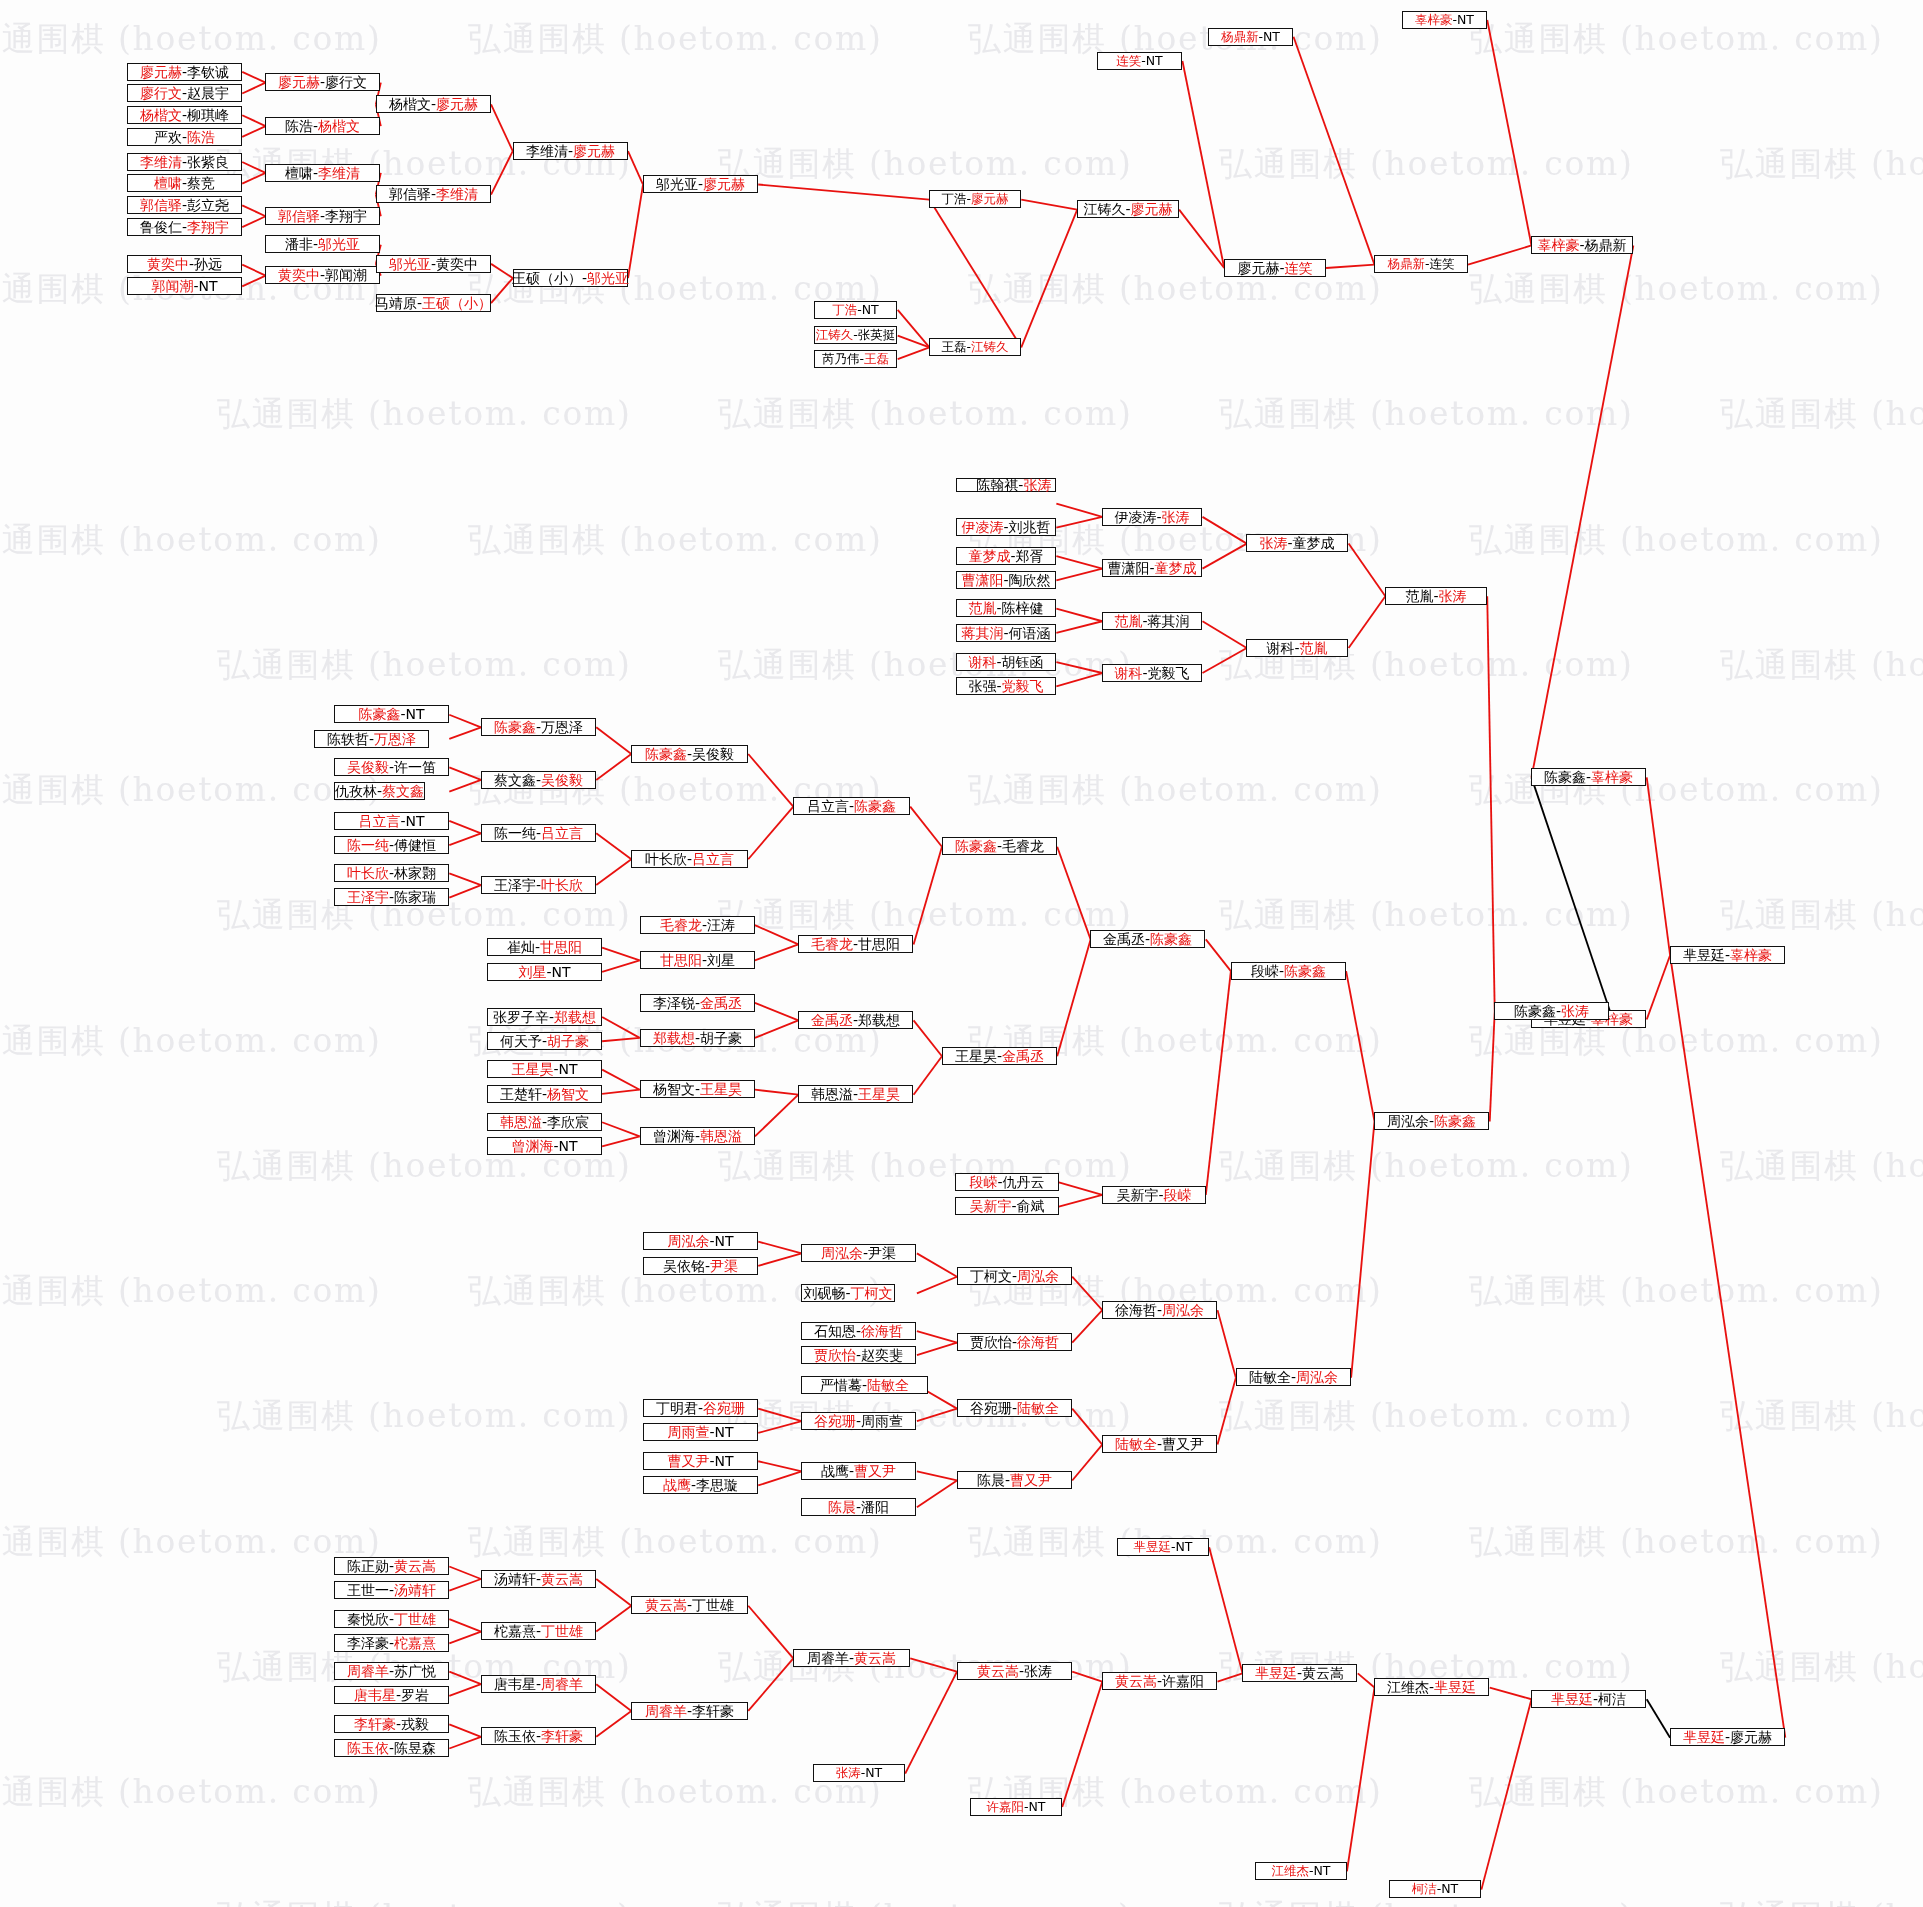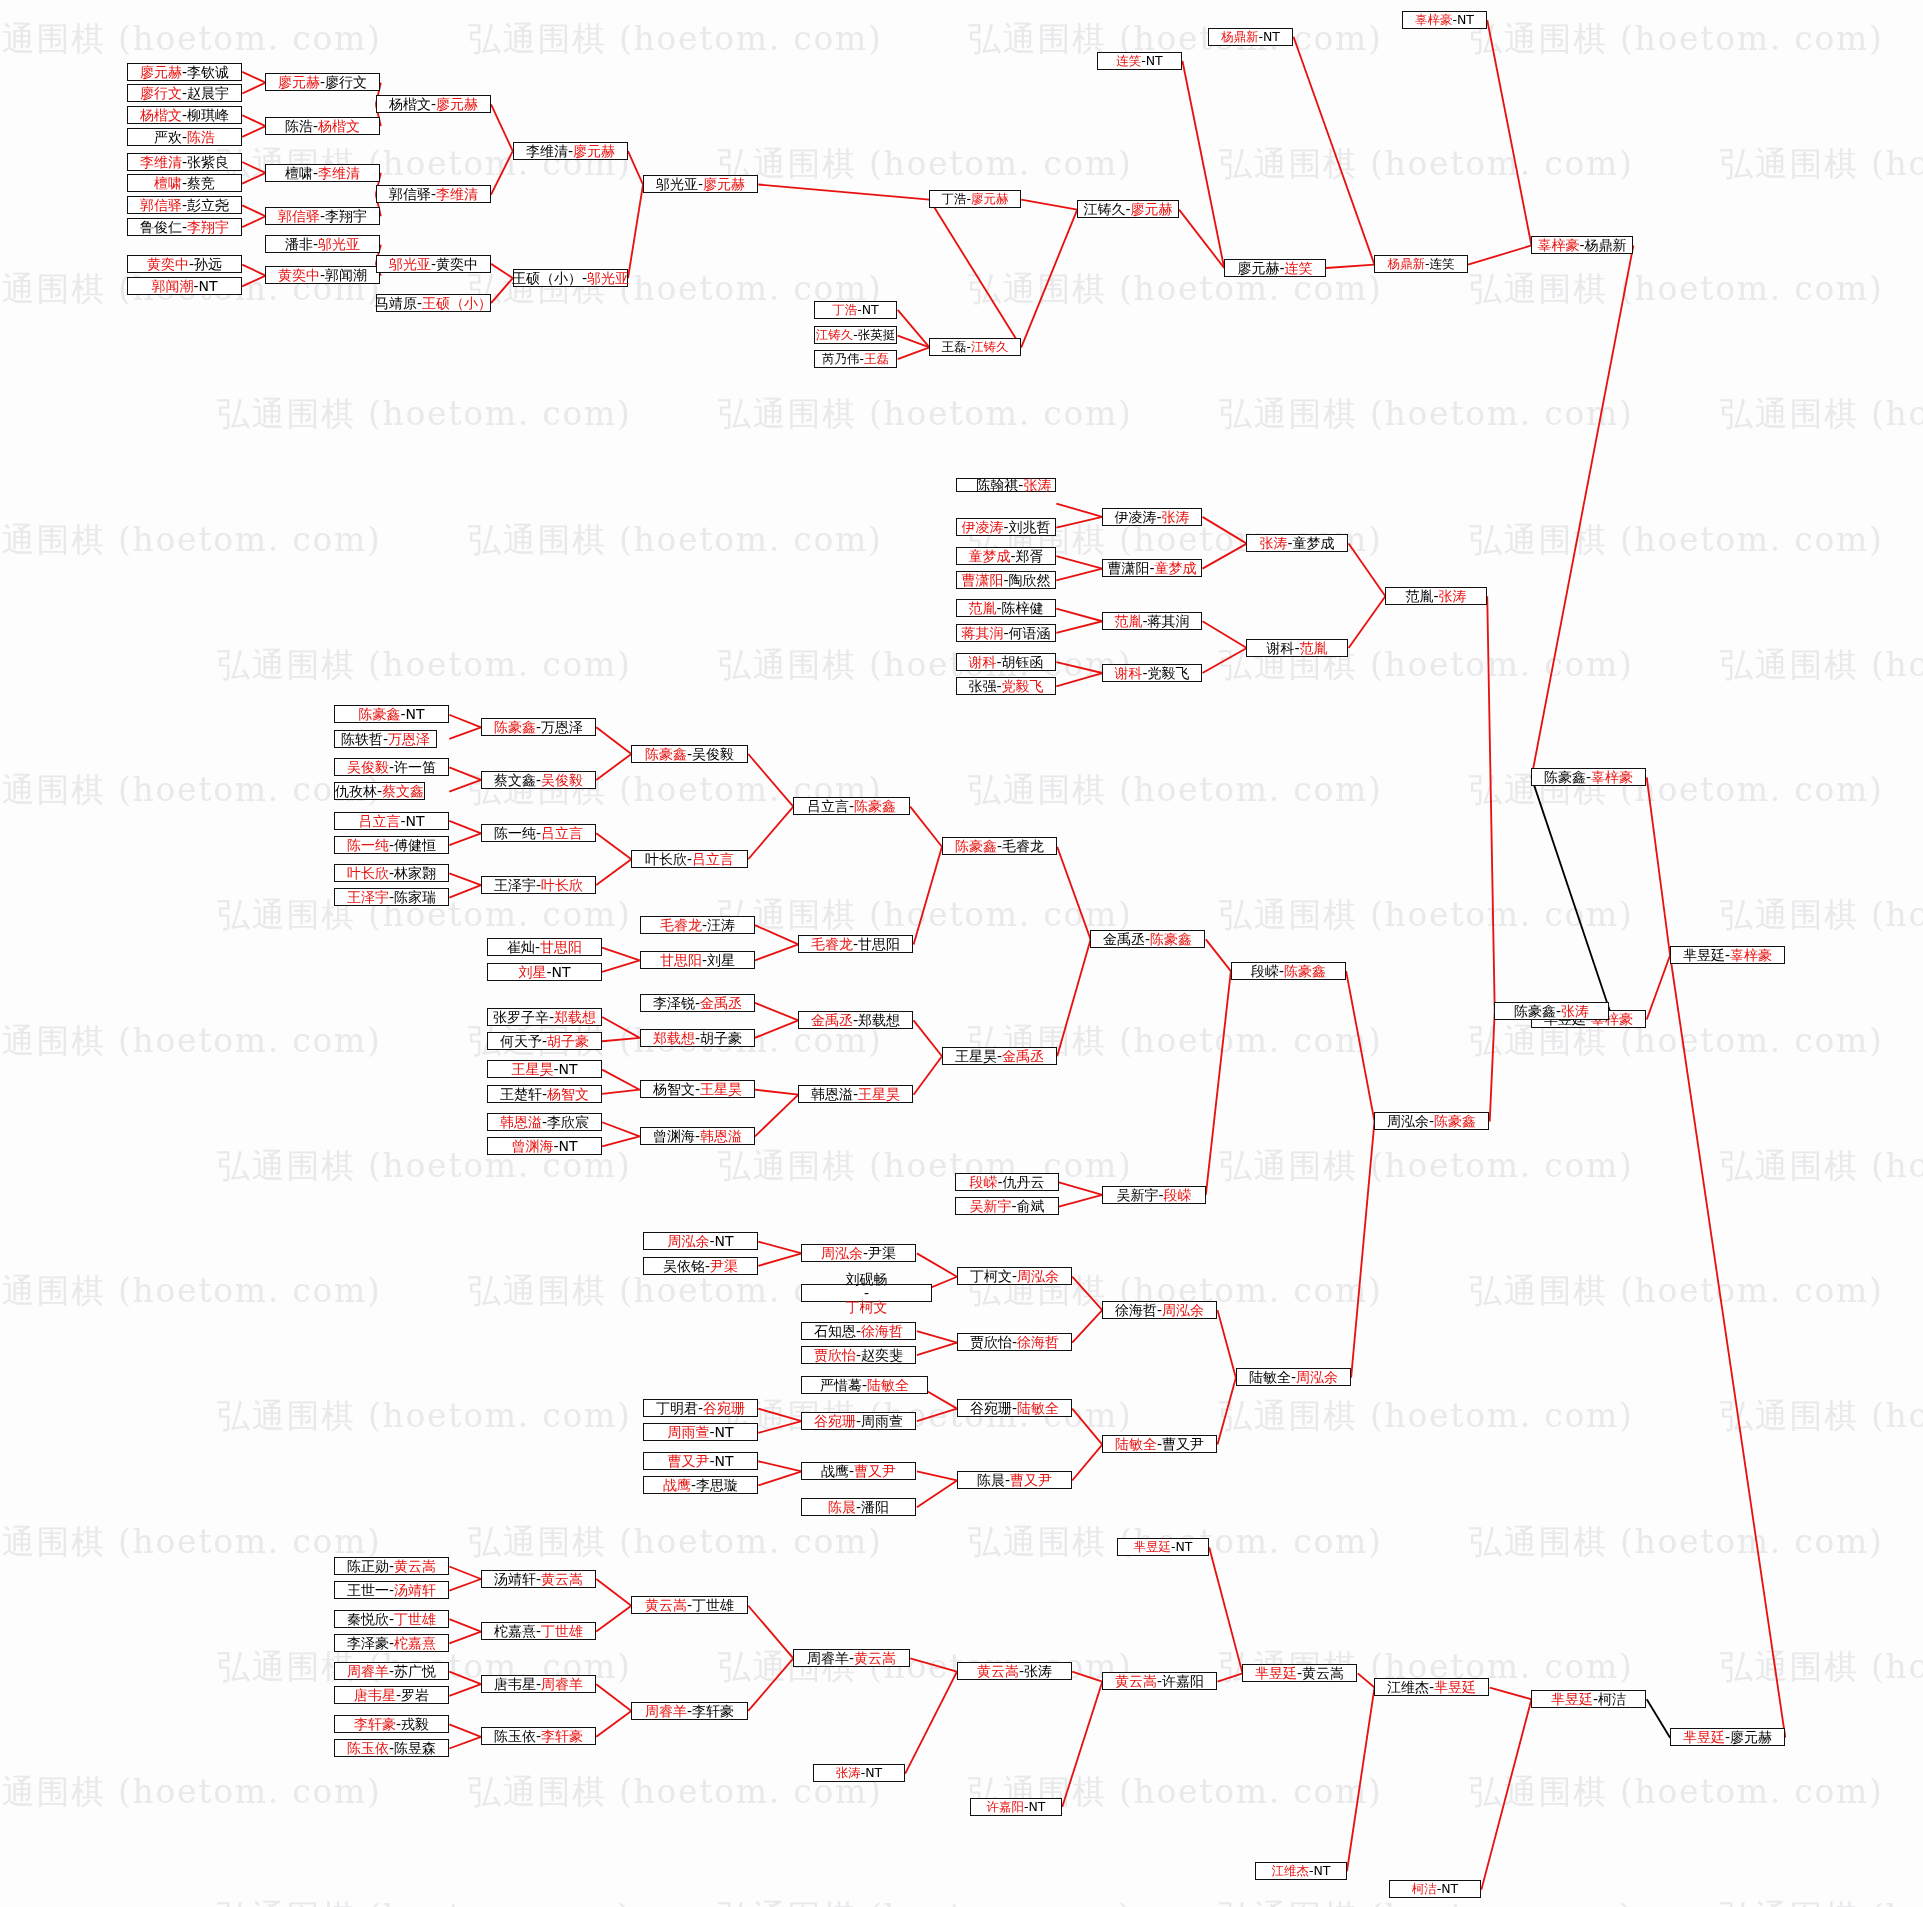--- a/index.html
+++ b/index.html
@@ -501,21 +501,21 @@
     <div class="node" style="left: 1385px; top: 587px; width: 102px; height: 18.4px;">
       <span class="l">范胤</span>
       <span class="sep">-</span>
       <span class="w">张涛</span>
     </div>
     <div class="node" style="left: 334px; top: 705px; width: 115px; height: 18.4px;">
       <span class="w">陈豪鑫</span>
       <span class="sep">-</span>
       <span class="l">NT</span>
     </div>
-    <div class="node" style="left: 334px; top: 730px; width: 103px; height: 18.4px;">
+    <div class="node" style="left: 314px; top: 730px; width: 115px; height: 18.4px;">
       <span class="l">陈轶哲</span>
       <span class="sep">-</span>
       <span class="w">万恩泽</span>
     </div>
     <div class="node" style="left: 334px; top: 758px; width: 115px; height: 18.4px;">
       <span class="w">吴俊毅</span>
       <span class="sep">-</span>
       <span class="l">许一笛</span>
     </div>
     <div class="node" style="left: 334px; top: 782px; width: 91px; height: 18.4px;">
@@ -706,21 +706,21 @@
     <div class="node" style="left: 643px; top: 1257px; width: 115px; height: 18.4px; align-items: center;">
       <span class="l">吴依铭</span>
       <span class="sep">-</span>
       <span class="w">尹渠</span>
     </div>
     <div class="node" style="left: 801px; top: 1244px; width: 115px; height: 18.4px;">
       <span class="w">周泓余</span>
       <span class="sep">-</span>
       <span class="l">尹渠</span>
     </div>
-    <div class="node" style="left: 801px; top: 1284px; width: 131px; height: 18.4px; flex-direction: column;">
+    <div class="node" style="left: 801px; top: 1284px; width: 94px; height: 18.4px;">
       <span class="l">刘砚畅</span>
       <span class="sep">-</span>
       <span class="w">丁柯文</span>
     </div>
     <div class="node" style="left: 801px; top: 1322px; width: 115px; height: 18.4px;">
       <span class="l">石知恩</span>
       <span class="sep">-</span>
       <span class="w">徐海哲</span>
     </div>
     <div class="node" style="left: 801px; top: 1346px; width: 115px; height: 18.4px;">

